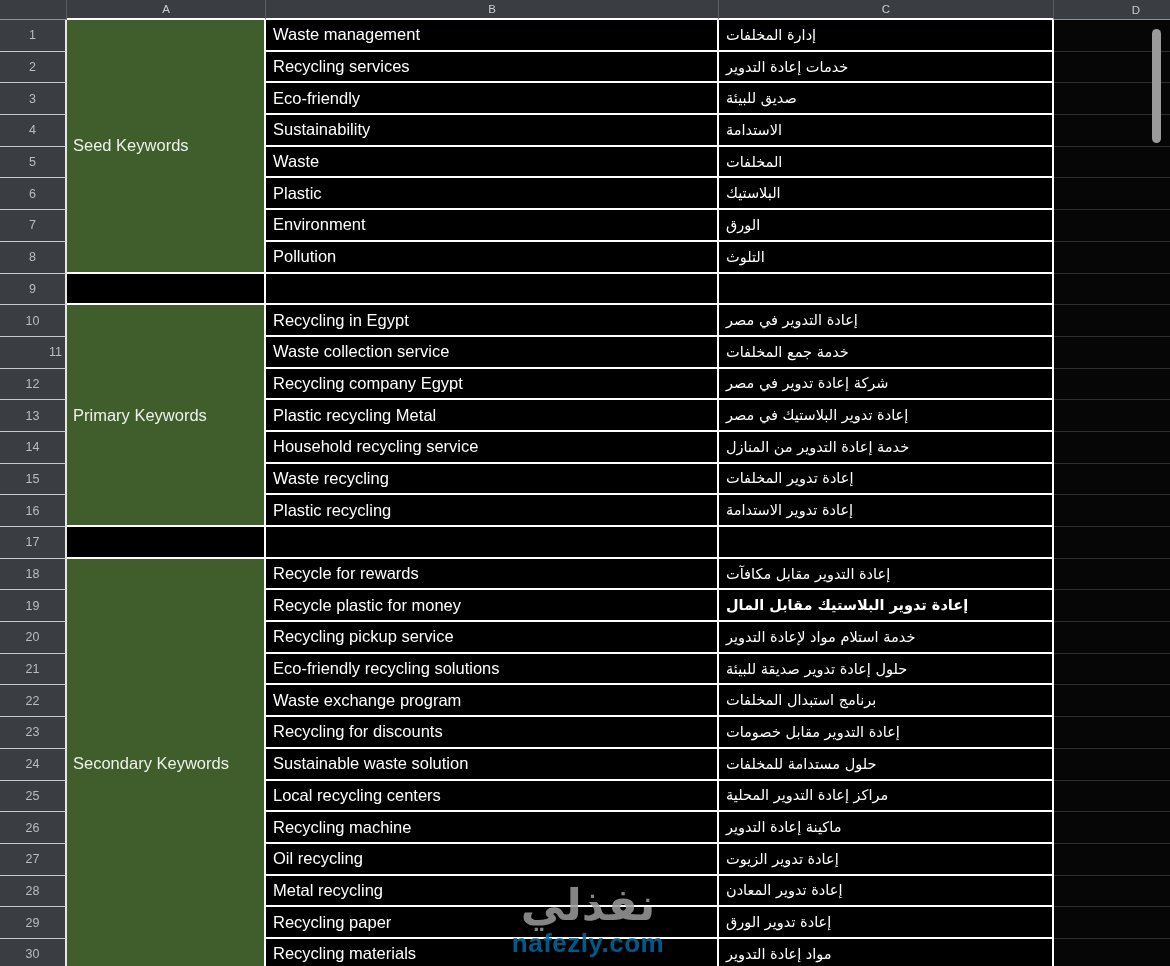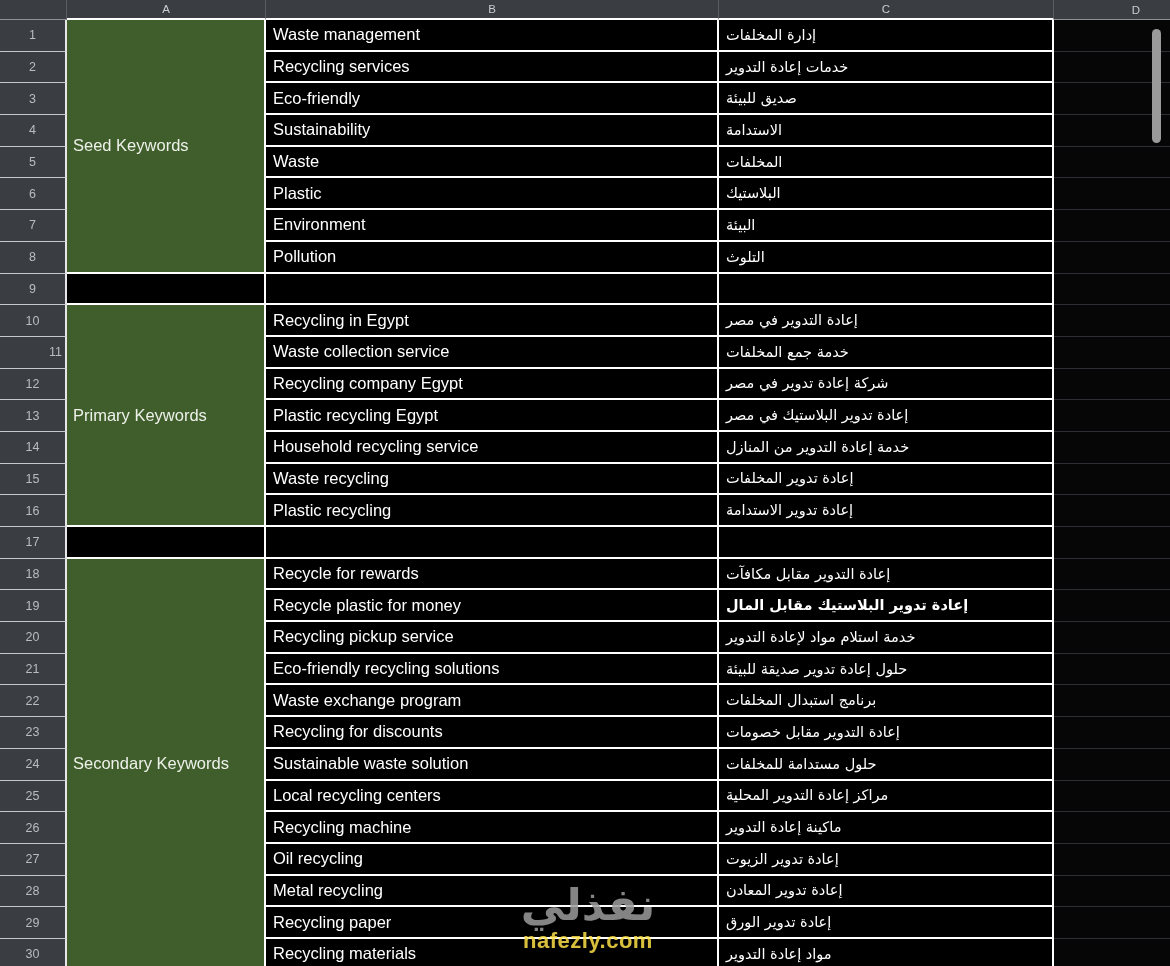--- a/index.html
+++ b/index.html
@@ -28,21 +28,21 @@
   .cell.gap{background:#000;}
   .dcell{background:#060606;border-bottom:1px solid #2c2f33;box-sizing:border-box;}
   
   .scrollbar{position:absolute;right:9px;top:29px;width:9px;height:114px;background:#9a9a9a;
              border-radius:5px;z-index:7;}
   
   .watermark{position:absolute;left:511px;top:880px;width:154px;text-align:center;z-index:6;
              pointer-events:none;opacity:.85;}
   .wm-logo{font-family:"DejaVu Sans",sans-serif;font-weight:bold;font-size:44px;line-height:1.15;
            color:#9c9c9c;direction:rtl;}
-  .wm-domain{font-weight:bold;font-size:22px;color:#fde047;letter-spacing:.5px;margin-top:-3px;}
+  .wm-domain{font-weight:bold;font-size:26px;color:#0369a1;letter-spacing:.5px;margin-top:-3px;}
 </style>
 </head>
 <body>
 
 <div id="app">
   <div id="grid">
     <div class="hcell" style="grid-row:1;grid-column:1"></div>
     <div class="hcell table-top" style="grid-row:1;grid-column:2">A</div>
     <div class="hcell table-top" style="grid-row:1;grid-column:3">B</div>
     <div class="hcell table-top" style="grid-row:1;grid-column:4">C</div>
@@ -67,21 +67,21 @@
       <div class="rownum" style="grid-area: 6 / 1;">5</div>
       <div class="cell en" style="grid-area: 6 / 3;">Waste</div>
       <div class="cell ar" style="grid-area: 6 / 4;">المخلفات</div>
       <div class="dcell" style="grid-area: 6 / 5;"></div>
       <div class="rownum" style="grid-area: 7 / 1;">6</div>
       <div class="cell en" style="grid-area: 7 / 3;">Plastic</div>
       <div class="cell ar" style="grid-area: 7 / 4;">البلاستيك</div>
       <div class="dcell" style="grid-area: 7 / 5;"></div>
       <div class="rownum" style="grid-area: 8 / 1;">7</div>
       <div class="cell en" style="grid-area: 8 / 3;">Environment</div>
-      <div class="cell ar" style="grid-area: 8 / 4;">البيئة</div>
+      <div class="cell ar" style="grid-area: 8 / 4;">الورق</div>
       <div class="dcell" style="grid-area: 8 / 5;"></div>
       <div class="rownum" style="grid-area: 9 / 1;">8</div>
       <div class="cell en" style="grid-area: 9 / 3;">Pollution</div>
       <div class="cell ar" style="grid-area: 9 / 4;">التلوث</div>
       <div class="dcell" style="grid-area: 9 / 5;"></div>
       <div class="rownum" style="grid-area: 10 / 1;">9</div>
       <div class="cell en" style="grid-area: 10 / 3;"></div>
       <div class="cell ar" style="grid-area: 10 / 4;"></div>
       <div class="dcell" style="grid-area: 10 / 5;"></div>
       <div class="rownum" style="grid-area: 11 / 1;">10</div>
@@ -90,21 +90,21 @@
       <div class="dcell" style="grid-area: 11 / 5;"></div>
       <div class="rownum" style="grid-area: 12 / 1; padding-left: 46px;">11</div>
       <div class="cell en" style="grid-area: 12 / 3;">Waste collection service</div>
       <div class="cell ar" style="grid-area: 12 / 4;">خدمة جمع المخلفات</div>
       <div class="dcell" style="grid-area: 12 / 5;"></div>
       <div class="rownum" style="grid-area: 13 / 1;">12</div>
       <div class="cell en" style="grid-area: 13 / 3;">Recycling company Egypt</div>
       <div class="cell ar" style="grid-area: 13 / 4;">شركة إعادة تدوير في مصر</div>
       <div class="dcell" style="grid-area: 13 / 5;"></div>
       <div class="rownum" style="grid-area: 14 / 1;">13</div>
-      <div class="cell en" style="grid-area: 14 / 3;">Plastic recycling Egypt</div>
+      <div class="cell en" style="grid-area: 14 / 3;">Plastic recycling Metal</div>
       <div class="cell ar" style="grid-area: 14 / 4;">إعادة تدوير البلاستيك في مصر</div>
       <div class="dcell" style="grid-area: 14 / 5;"></div>
       <div class="rownum" style="grid-area: 15 / 1;">14</div>
       <div class="cell en" style="grid-area: 15 / 3;">Household recycling service</div>
       <div class="cell ar" style="grid-area: 15 / 4;">خدمة إعادة التدوير من المنازل</div>
       <div class="dcell" style="grid-area: 15 / 5;"></div>
       <div class="rownum" style="grid-area: 16 / 1;">15</div>
       <div class="cell en" style="grid-area: 16 / 3;">Waste recycling</div>
       <div class="cell ar" style="grid-area: 16 / 4;">إعادة تدوير المخلفات</div>
       <div class="dcell" style="grid-area: 16 / 5;"></div>

